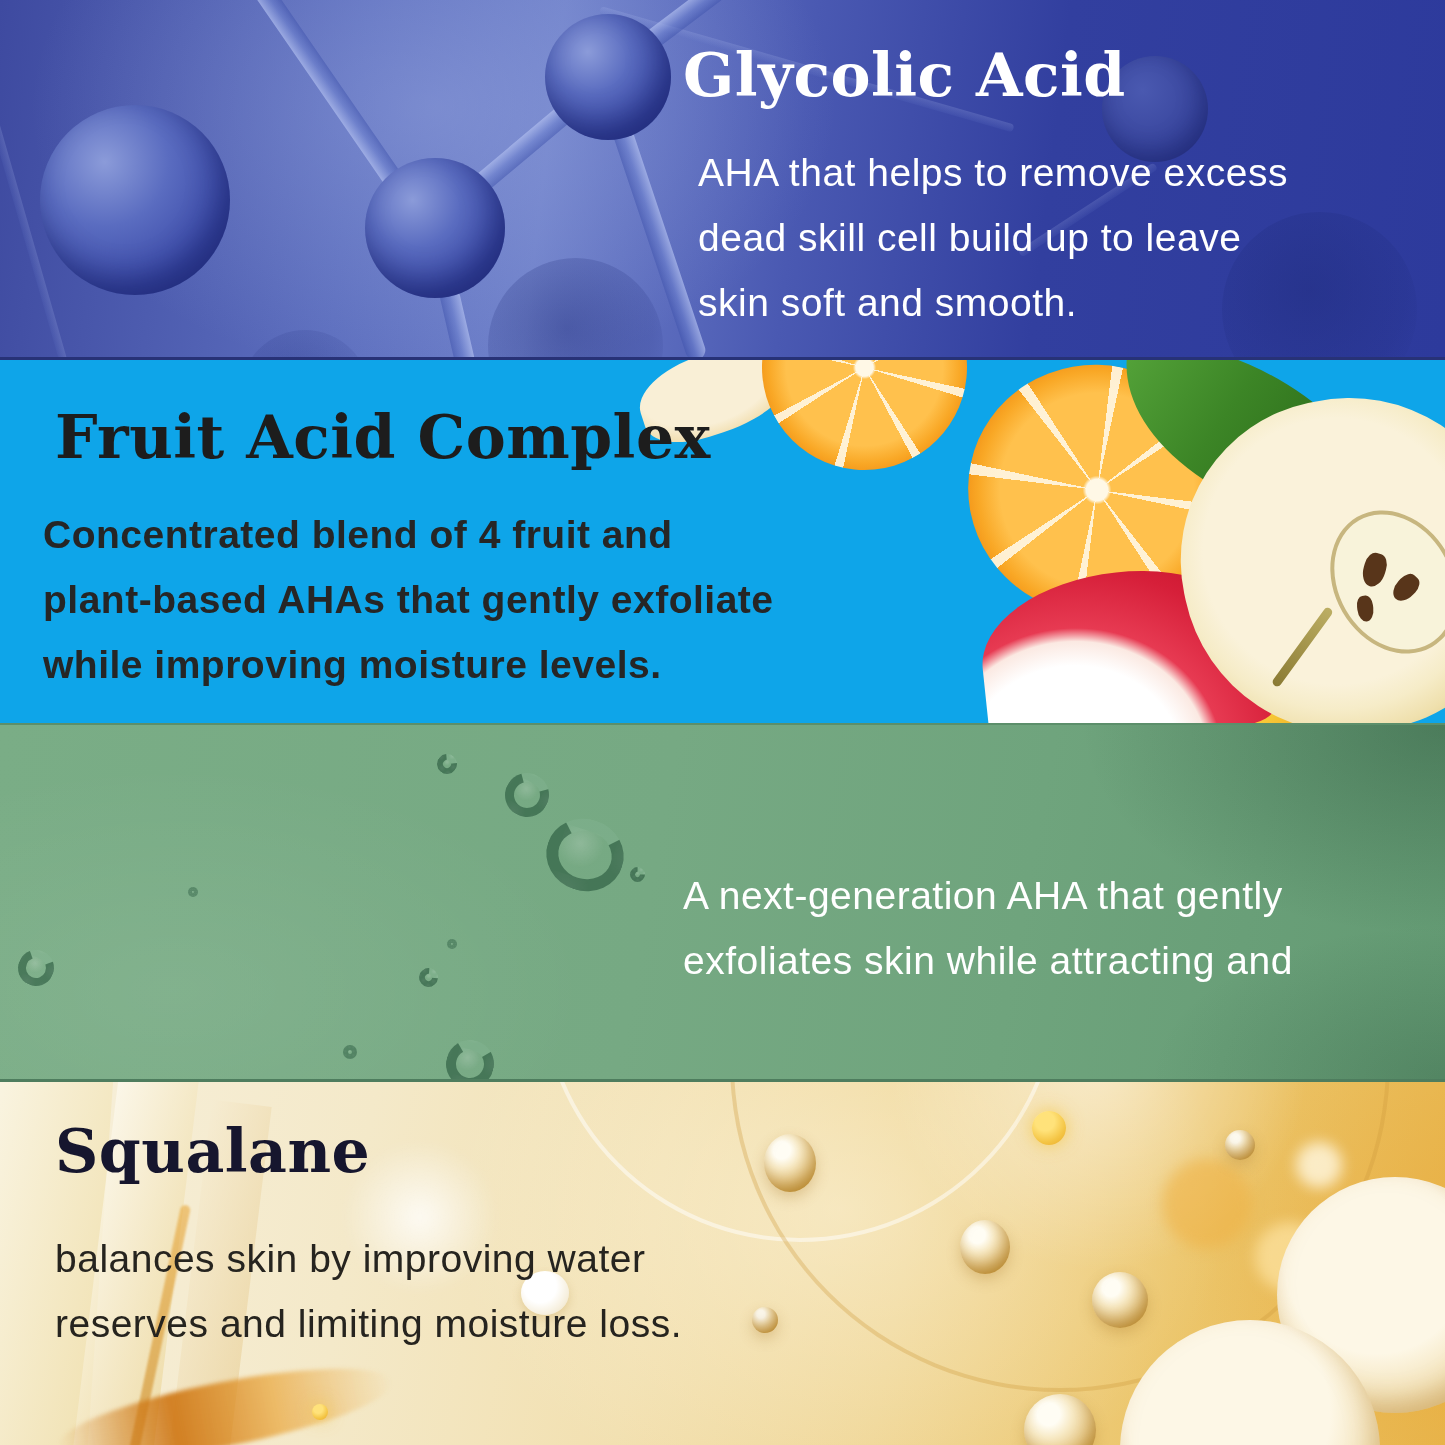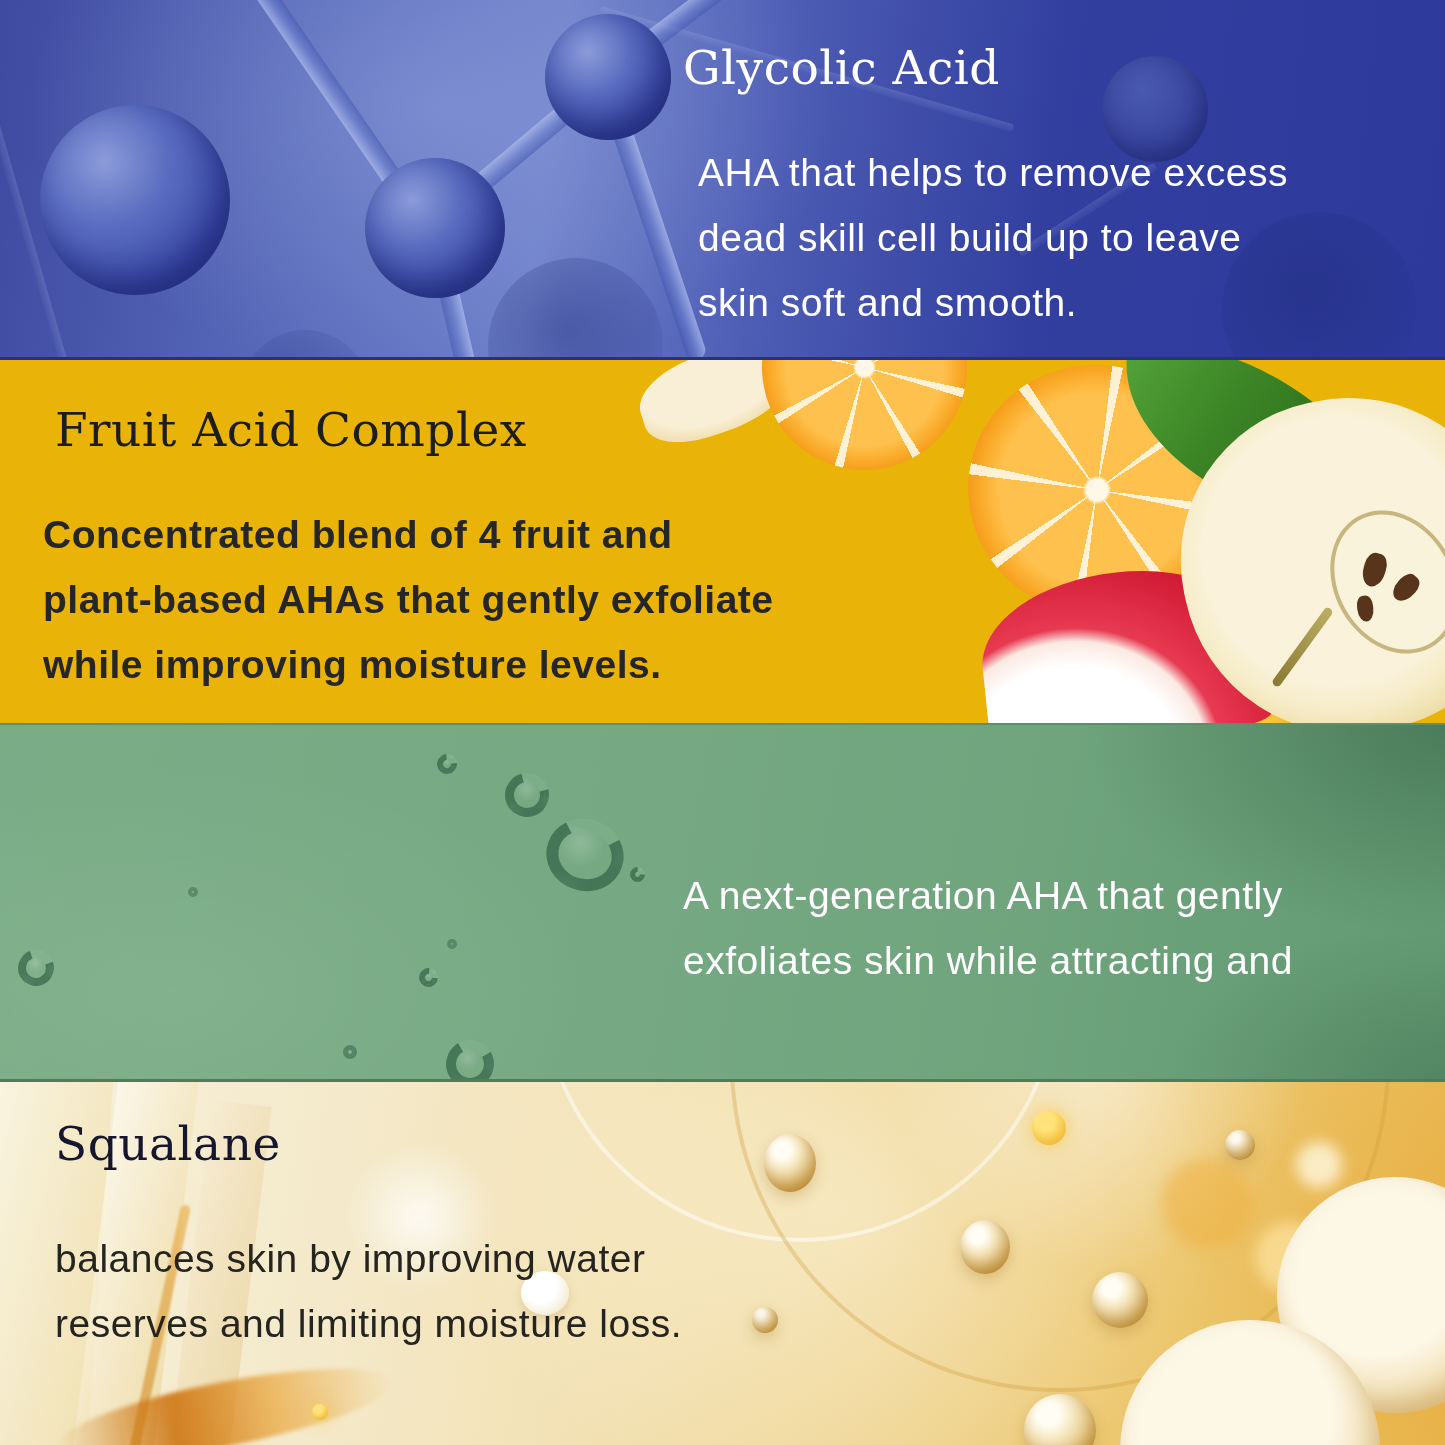--- a/index.html
+++ b/index.html
@@ -6,39 +6,39 @@
   body { width:1445px; font-family:"Liberation Sans", sans-serif; background:#fff; }
   .poster { position:relative; width:1445px; height:1445px; overflow:hidden; background:#fff; }
   .band { position:absolute; left:0; width:1445px; overflow:hidden; }
 
   
   .band-blue { top:0; height:360px; border-bottom:3px solid #273277;
     background:
       radial-gradient(ellipse 620px 420px at 30% 30%, rgba(160,175,228,.40), rgba(160,175,228,0) 65%),
       linear-gradient(97deg, #3e4aa0 0%, #5c6ebe 25%, #6d7fc9 38%, #4a59b2 55%, #323f9f 72%, #2d3a9c 100%);
   }
-  .band-white { top:360px; height:363px; background:#eab308; }
+  .band-white { top:360px; height:363px; background:#0ea5e9; }
   .band-green { top:723px; height:359px; border-top:2px solid #5c8f6b; border-bottom:3px solid #4e7d5e;
     background:
       radial-gradient(ellipse 520px 300px at 100% 0%, rgba(25,60,40,.33), rgba(25,60,40,0) 70%),
       radial-gradient(ellipse 420px 220px at 100% 100%, rgba(25,60,40,.22), rgba(25,60,40,0) 70%),
       radial-gradient(ellipse 700px 380px at 12% 75%, rgba(255,255,255,.07), rgba(255,255,255,0) 60%),
       linear-gradient(100deg, #7aad86 0%, #76a983 45%, #6fa47d 70%, #639a73 100%);
   }
   .band-gold { top:1082px; height:363px;
     background:
       radial-gradient(circle 300px at 76% -6%, rgba(255,255,255,.55), rgba(255,255,255,0) 70%),
       radial-gradient(circle 430px at 104% 55%, rgba(233,165,50,.55), rgba(233,165,50,0) 72%),
       radial-gradient(ellipse 600px 470px at 58% 35%, rgba(255,250,235,.45), rgba(255,250,235,0) 65%),
       linear-gradient(100deg, #f7f0dc 0%, #f4e9c9 25%, #f2e0b0 45%, #efd593 62%, #ecc66c 80%, #e8b851 100%);
   }
 
   
   .heading { position:absolute; z-index:6; font-family:"DejaVu Serif","Liberation Serif",serif;
-             font-size:47px; font-weight:400; letter-spacing:.5px; white-space:nowrap; }
+             font-size:60px; font-weight:700; letter-spacing:.5px; white-space:nowrap; }
   .heading.light { color:#ffffff; }
   .body { position:absolute; z-index:6; font-size:39px; line-height:65px; letter-spacing:.5px; }
   .body.light { color:#ffffff; }
   .line { display:block; white-space:nowrap; }
 
   
   .sphere { position:absolute; border-radius:50%; }
   .sphere.bright { background:radial-gradient(circle at 34% 30%, #8b9bd9 0%, #5a6cc0 35%, #3b4aa8 70%, #2e3b9e 100%);
                    box-shadow: inset -10px -16px 30px rgba(10,18,80,.45); }
   .sphere.dim { background:radial-gradient(circle at 38% 32%, #4a59b0 0%, #3a479f 55%, #2e3a92 100%);

